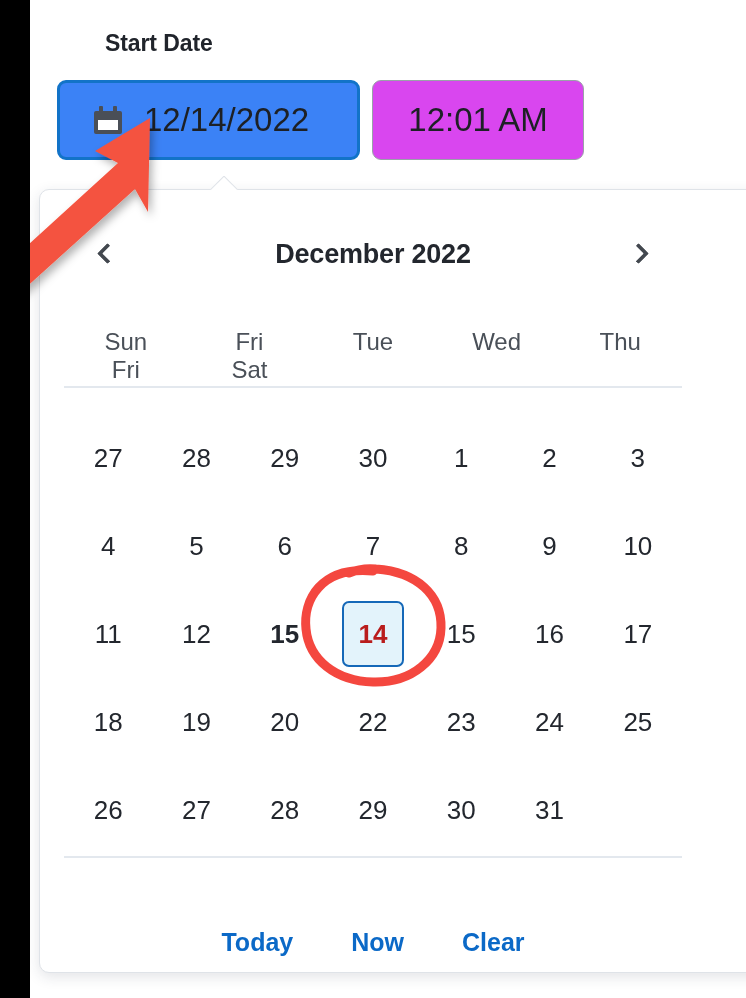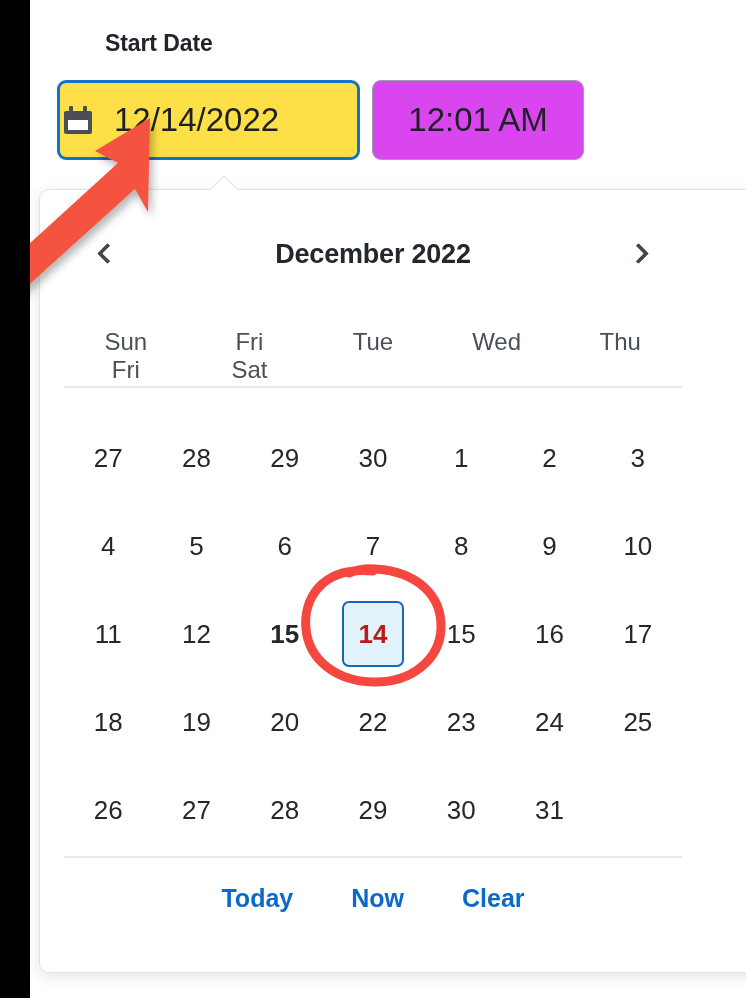--- a/index.html
+++ b/index.html
@@ -59,26 +59,26 @@
     margin-left: 48px;
   }
 
   
   .date-input {
     position: absolute;
     left: 57px;
     top: 80px;
     width: 303px;
     height: 80px;
-    background: #fde047;
+    background: #3b82f6;
     border: 3px solid #1273c8;
     border-radius: 9px;
     display: flex;
     align-items: center;
-    padding-left: 4px;
+    padding-left: 34px;
     z-index: 20;
   }
   .cal-icon {
     width: 28px;
     height: 28px;
     position: relative;
     flex: 0 0 auto;
     margin-right: 22px;
   }
   .cal-icon .body {
@@ -274,20 +274,21 @@
   }
   .foot-link {
     font-size: 25px;
     font-weight: bold;
     color: #0b69c7;
     cursor: pointer;
     background: none;
     border: none;
     padding: 0;
     font-family: "Liberation Sans", sans-serif;
+    margin-top: 44px;
   }
 
   
   .annot {
     position: absolute;
     left: 0; top: 0;
     width: 746px; height: 998px;
     pointer-events: none;
     z-index: 50;
   }

